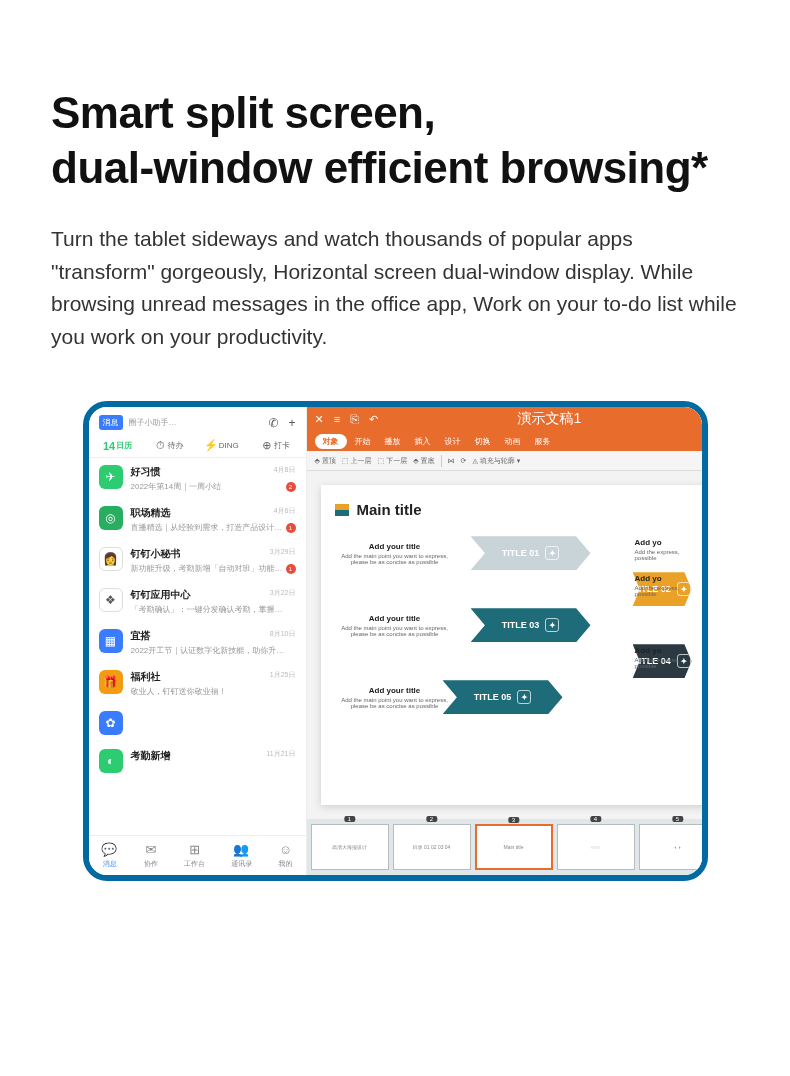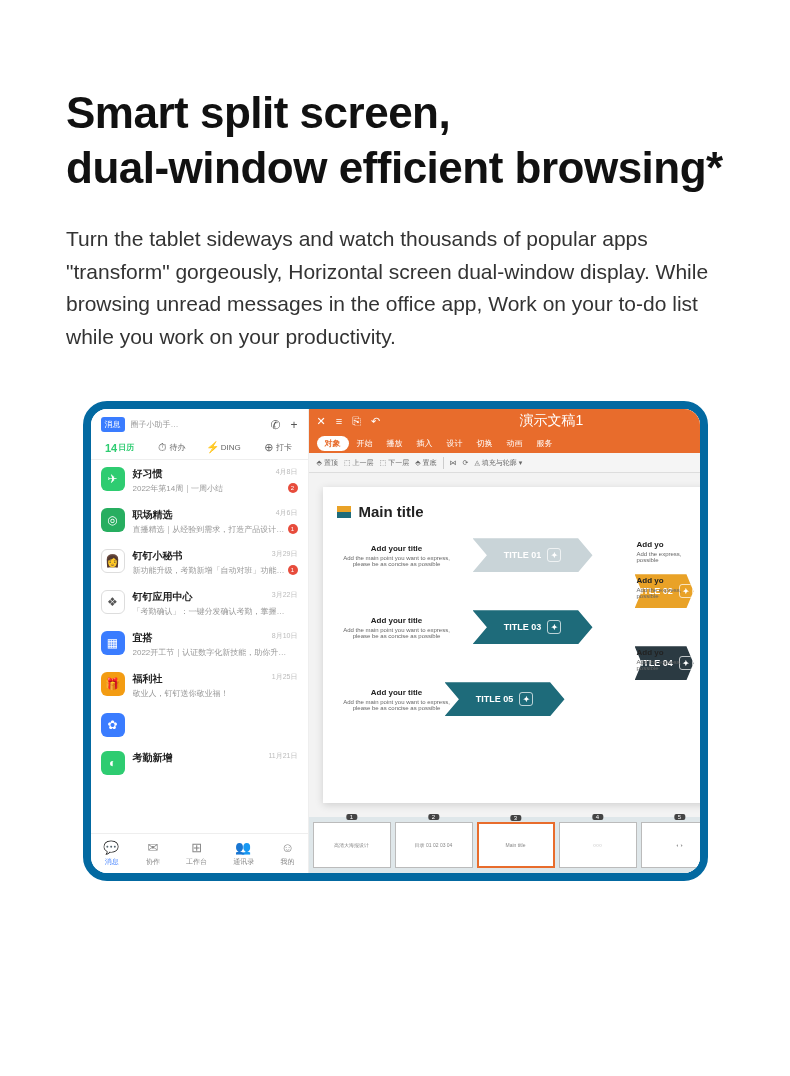--- a/index.html
+++ b/index.html
@@ -5,39 +5,39 @@
 * { margin: 0; padding: 0; box-sizing: border-box; }
 body {
   width: 790px;
   height: 1076px;
   background: #fff;
   font-family: -apple-system, "Helvetica Neue", Arial, sans-serif;
   color: #111;
   overflow: hidden;
 }
 .hero {
-  padding: 85px 48px 0 66px;
+  padding: 85px 48px 0 51px;
 }
 .hero h1 {
   font-size: 44px;
   font-weight: 700;
   line-height: 1.25;
   letter-spacing: -0.5px;
 }
 .hero p {
   margin-top: 28px;
   font-size: 21px;
   line-height: 1.55;
   color: #333;
 }
 .tablet-wrap {
   margin: 48px auto 0;
   width: 625px;
   height: 480px;
-  border: 8px solid #0369a1;
+  border: 6px solid #0369a1;
   border-radius: 24px;
   background: #fff;
   overflow: hidden;
   position: relative;
 }
 .split {
   display: flex;
   width: 100%;
   height: 100%;
 }
@@ -128,21 +128,21 @@
   font-weight: 600;
   color: #222;
 }
 .la-time {
   font-size: 7px;
   color: #bbb;
 }
 .la-row2 {
   display: flex;
   justify-content: space-between;
-  align-items: flex-start;
+  align-items: flex-end;
   margin-top: 2px;
 }
 .la-sub {
   font-size: 8px;
   color: #999;
   white-space: nowrap;
   overflow: hidden;
   text-overflow: ellipsis;
   max-width: 155px;
 }

